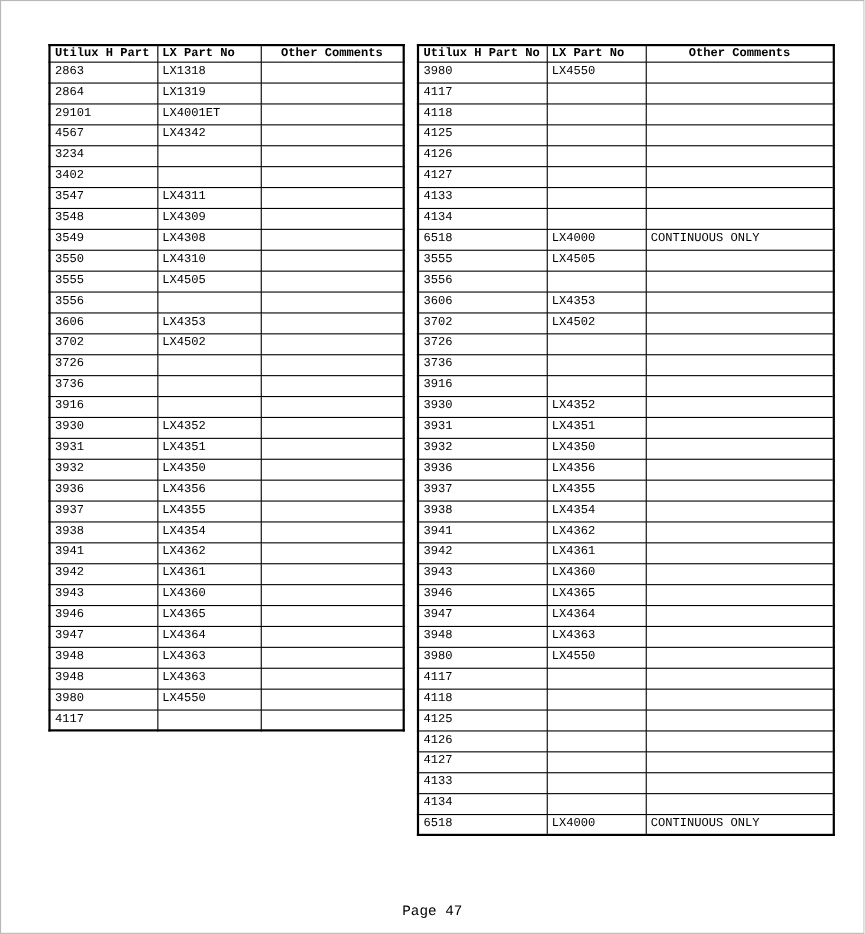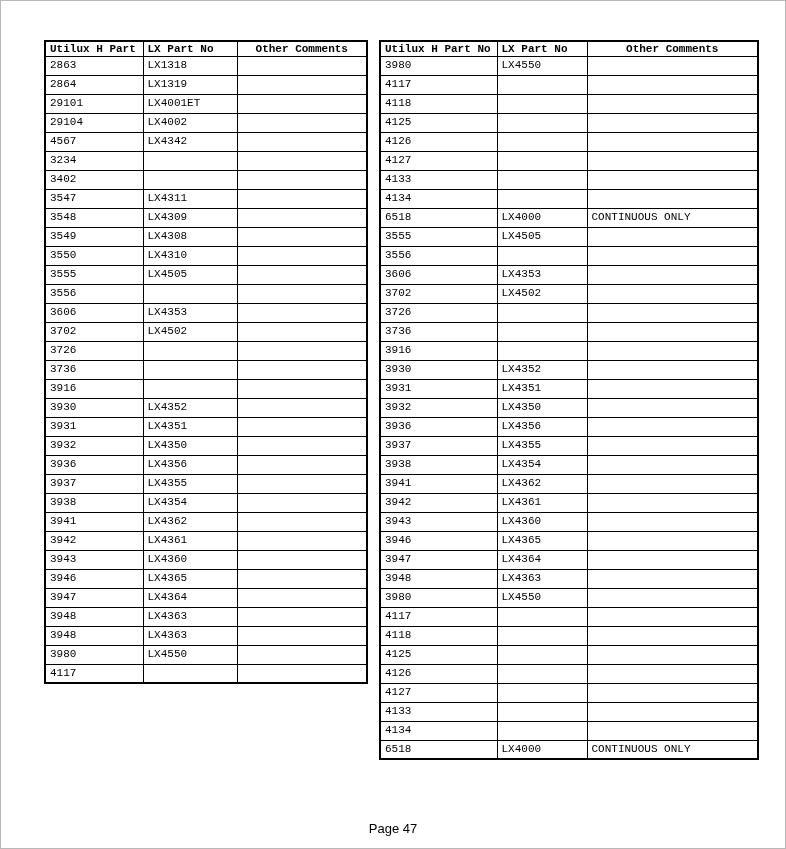--- a/index.html
+++ b/index.html
@@ -62,21 +62,21 @@
     white-space: nowrap;
     overflow: hidden;
   }
 
   .footer {
     position: absolute;
     top: 820px;
     left: 0;
     width: 100%;
     text-align: center;
-    font-family: Liberation Sans, sans-serif;
+    font-family: Liberation Mono, monospace;
     font-size: 13px;
     color: #000000;
   }
 </style>
 </head>
 <body>
 
 <div class="page">
   <table class="parts-table left">
       <thead>
@@ -93,25 +93,20 @@
           <td class="c2"></td>
         </tr>
         <tr>
           <td class="c0">2864</td>
           <td class="c1">LX1319</td>
           <td class="c2"></td>
         </tr>
         <tr>
           <td class="c0">29101</td>
           <td class="c1">LX4001ET</td>
-          <td class="c2"></td>
-        </tr>
-        <tr>
-          <td class="c0">29104</td>
-          <td class="c1">LX4002</td>
           <td class="c2"></td>
         </tr>
         <tr>
           <td class="c0">4567</td>
           <td class="c1">LX4342</td>
           <td class="c2"></td>
         </tr>
         <tr>
           <td class="c0">3234</td>
           <td class="c1"></td>

